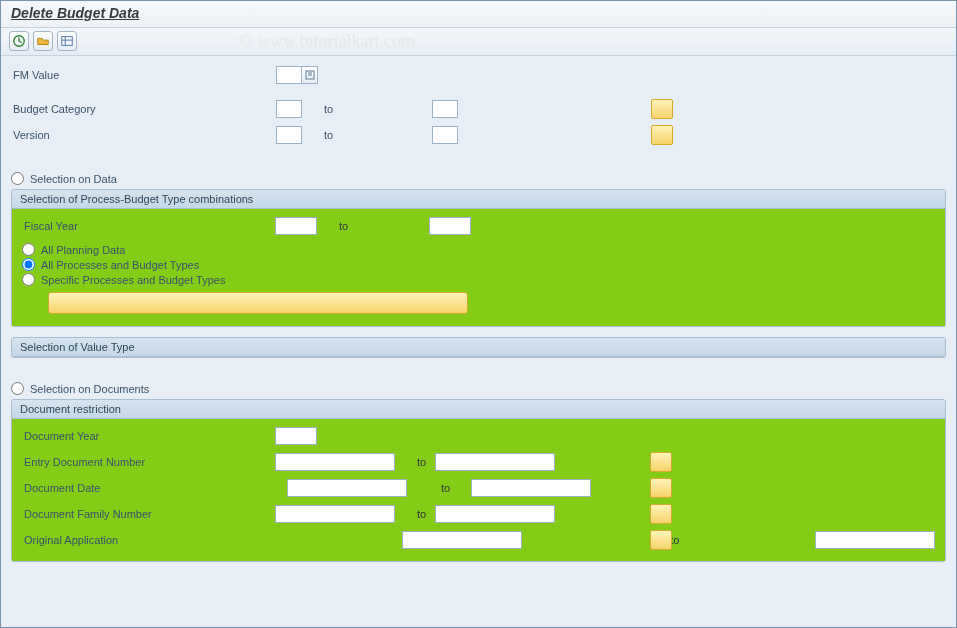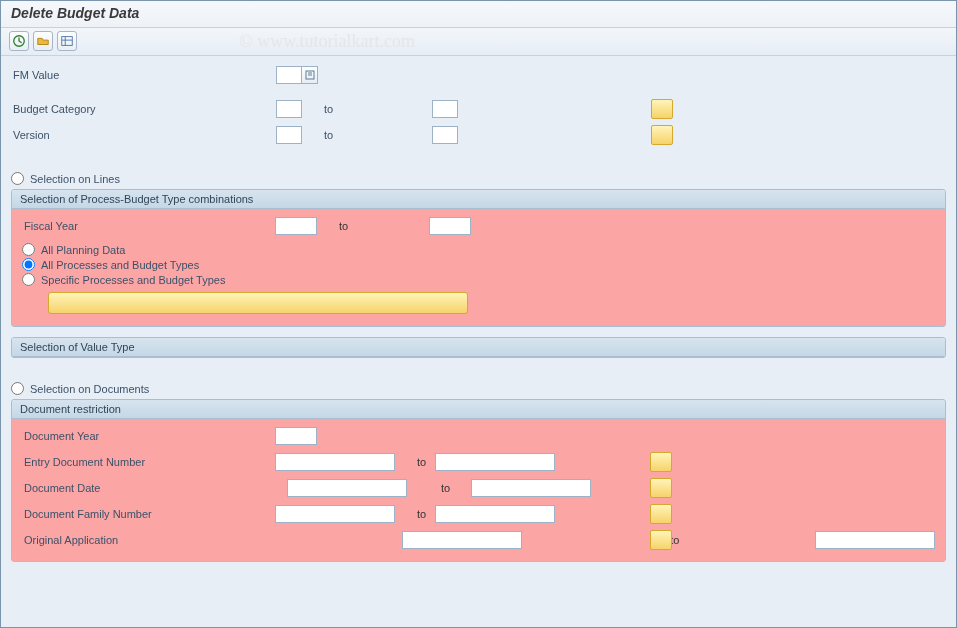--- a/index.html
+++ b/index.html
@@ -16,20 +16,21 @@
     overflow: hidden;
   }
   .titlebar {
     background: linear-gradient(#f5f8fb, #eef2f7);
     border-bottom: 1px solid #c6d2de;
     padding: 4px 10px 6px 10px;
     font-size: 14px;
     font-weight: bold;
     font-style: italic;
     color: #3a3a3a;
+    text-decoration: underline;
   }
   .toolbar {
     background: linear-gradient(#f2f6fa, #e6edf4);
     border-bottom: 1px solid #c6d2de;
     padding: 3px 8px 4px 8px;
     display: flex;
     gap: 4px;
     align-items: center;
   }
   .tbtn {
@@ -88,21 +89,21 @@
     margin: 4px 0 10px 0;
   }
   .groupbox > .gb-title {
     background: linear-gradient(#d7e4ef,#c5d7e6);
     border-bottom: 1px solid #a9bed1;
     padding: 3px 8px;
     color: #2f4558;
     border-radius: 3px 3px 0 0;
   }
   .groupbox > .gb-body {
-    background: #fca5a5;
+    background: #84cc16;
     padding: 6px 10px 10px 10px;
   }
 
   .bigbtn {
     display:block;
     width: 420px;
     height: 22px;
     margin: 6px 0 2px 26px;
     background: linear-gradient(#fff4b8,#f6d36b);
     border: 1px solid #d4a92e;
@@ -175,21 +176,21 @@
     <span class="to">to</span>
     <input class="inp small" value="" style="">
     <div class="mopt mopt-col"></div>
   </div>
 
   <div class="spacer"></div>
   <div class="spacer"></div>
 
   <label class="radio">
     <input type="radio" name="selmode" style="">
-    <span>Selection on Lines</span>
+    <span>Selection on Data</span>
   </label>
 
   <div class="groupbox">
     <div class="gb-title">Selection of Process-Budget Type combinations</div>
     <div class="gb-body">
       <div class="row">
         <span class="lbl-in">Fiscal Year</span>
         <input class="inp" style="width: 42px;" value="">
         <span style="width:112px; padding-left:22px;">to</span>
         <input class="inp" style="width: 42px;" value="">

